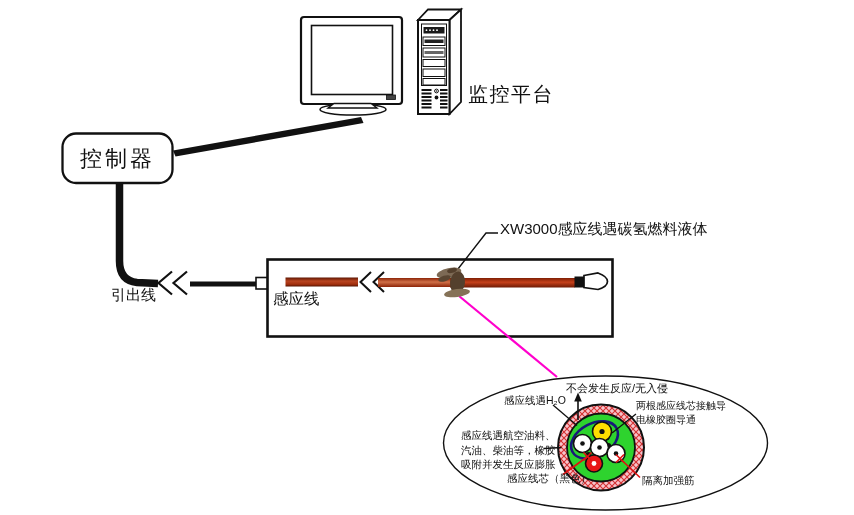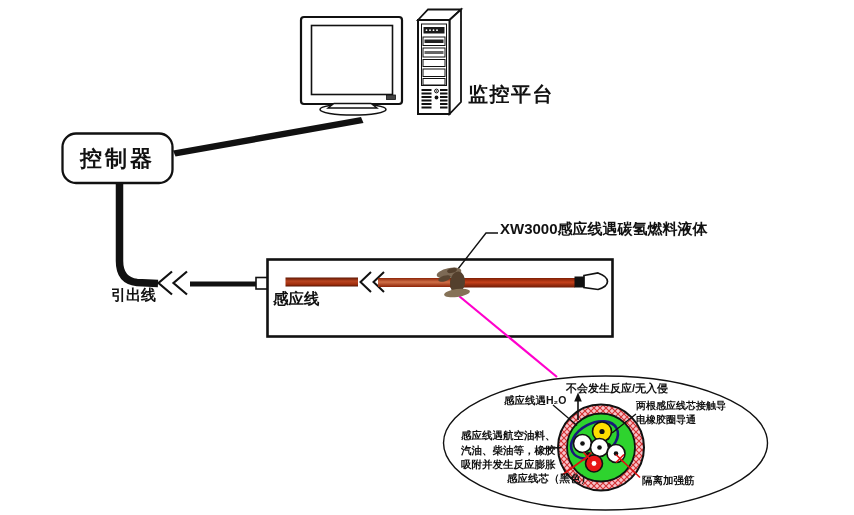--- a/index.html
+++ b/index.html
@@ -1,17 +1,17 @@
 <!DOCTYPE html>
 <html><head>
 <meta charset="utf-8">
 <style>
   html,body{margin:0;padding:0;background:#ffffff;}
   .stage{position:relative;width:854px;height:515px;background:#ffffff;overflow:hidden;
-         font-family:"Liberation Sans","DejaVu Sans",sans-serif;font-weight:bold;}
+         font-family:"Liberation Sans","DejaVu Sans",sans-serif;}
   svg text{font-family:"Liberation Sans","DejaVu Sans",sans-serif;fill:#111;}
 </style>
 </head>
 <body>
 
 <div class="stage">
 <svg width="854" height="515" viewBox="0 0 854 515" xmlns="http://www.w3.org/2000/svg">
   <defs>
     <pattern id="hatch" width="6" height="6" patternUnits="userSpaceOnUse">
       <rect width="6" height="6" fill="#f6c3cb"></rect>

